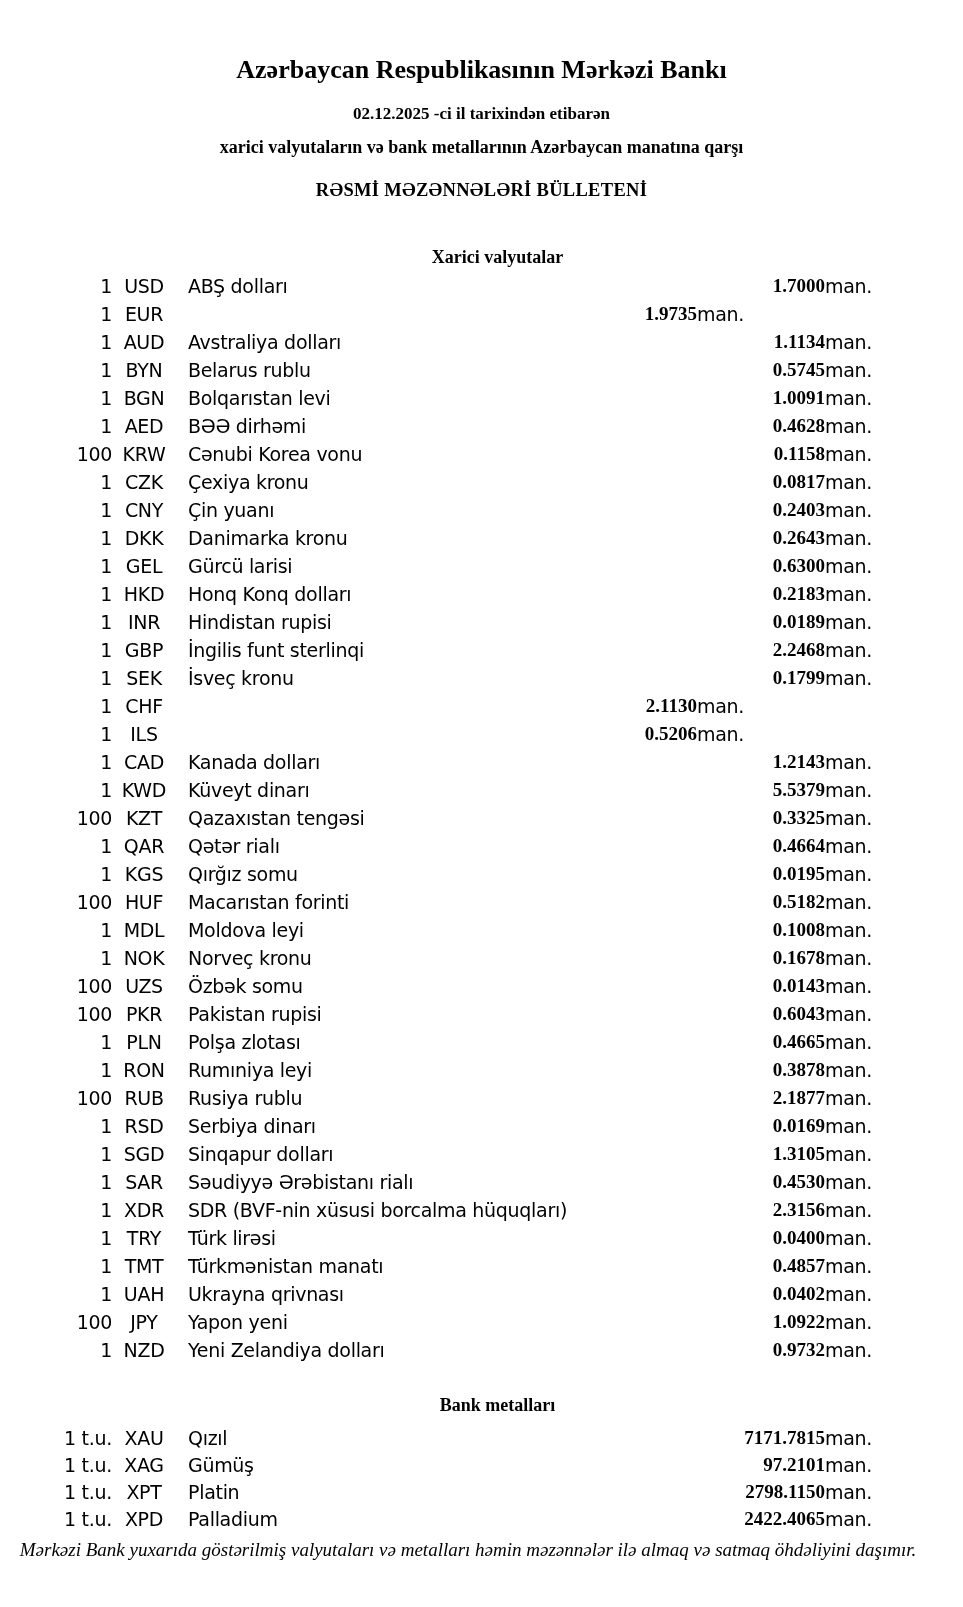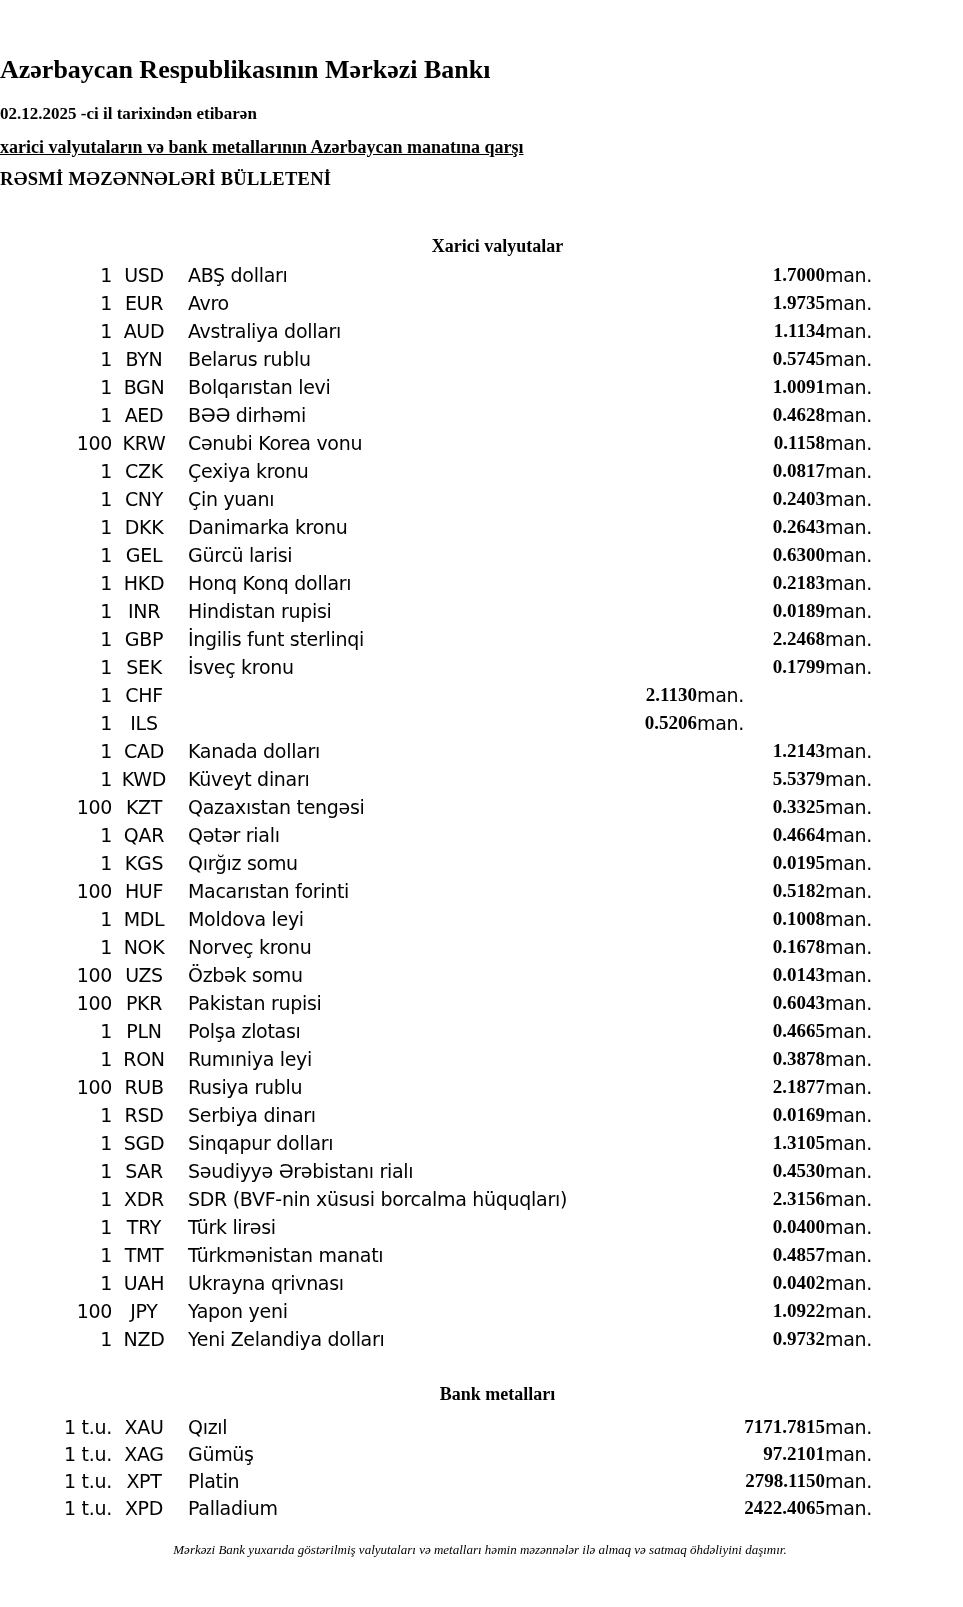--- a/index.html
+++ b/index.html
@@ -8,45 +8,44 @@
     background: #ffffff;
     color: #000000;
   }
   body {
     width: 963px;
     height: 1607px;
     position: relative;
     font-family: "DejaVu Sans", sans-serif;
     overflow: hidden;
   }
-  .header { text-align: left; }
+  .header { text-align: center; }
   .bank-name {
     margin-top: 54px;
     font-family: "Liberation Serif", serif;
     font-weight: bold;
     font-size: 26px;
     line-height: 32px;
   }
   .date-line {
     margin-top: 17px;
     font-family: "Liberation Serif", serif;
     font-weight: bold;
     font-size: 17px;
     line-height: 21px;
   }
   .subject-line {
     margin-top: 12px;
     font-family: "Liberation Serif", serif;
     font-weight: bold;
     font-size: 18px;
     line-height: 22px;
-    text-decoration: underline;
   }
   .bulletin-title {
-    margin-top: 10px;
+    margin-top: 21px;
     font-family: "Liberation Serif", serif;
     font-weight: bold;
     font-size: 18.5px;
     line-height: 23px;
     letter-spacing: 0.3px;
   }
   .section-title {
     text-align: center;
     font-family: "Liberation Serif", serif;
     font-weight: bold;
@@ -93,27 +92,27 @@
     white-space: nowrap;
   }
   .cell-unit {
     padding-left: 0;
     text-align: left;
     font-size: 19px;
     letter-spacing: -0.3px;
   }
   .footer-disclaimer {
     position: absolute;
-    left: 12px;
+    left: 0;
     width: 936px;
     top: 1538px;
     text-align: center;
     font-family: "Liberation Serif", serif;
     font-style: italic;
-    font-size: 13px;
+    font-size: 19px;
     line-height: 24px;
   }
 </style>
 </head>
 <body>
 
 <div class="header">
   <div class="bank-name">Azərbaycan Respublikasının Mərkəzi Bankı</div>
   <div class="date-line">02.12.2025 -ci il tarixindən etibarən</div>
   <div class="subject-line">xarici valyutaların və bank metallarının Azərbaycan manatına qarşı</div>
@@ -128,21 +127,20 @@
       <span class="cell-qty">1</span>
       <span class="cell-code">USD</span>
       <span class="cell-name">ABŞ dolları</span>
       <span class="cell-rate">1.7000</span>
       <span class="cell-unit">man.</span>
     </div>
 
     <div class="row">
       <span class="cell-qty">1</span>
       <span class="cell-code">EUR</span>
-      <span class="cell-name">Avro</span>
       <span class="cell-rate">1.9735</span>
       <span class="cell-unit">man.</span>
     </div>
 
     <div class="row">
       <span class="cell-qty">1</span>
       <span class="cell-code">AUD</span>
       <span class="cell-name">Avstraliya dolları</span>
       <span class="cell-rate">1.1134</span>
       <span class="cell-unit">man.</span>

